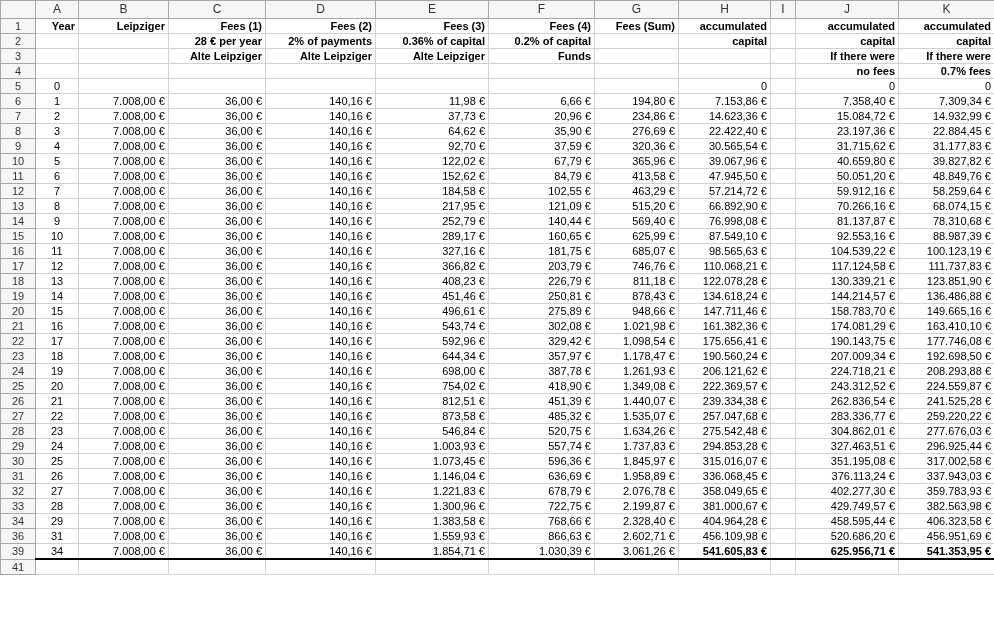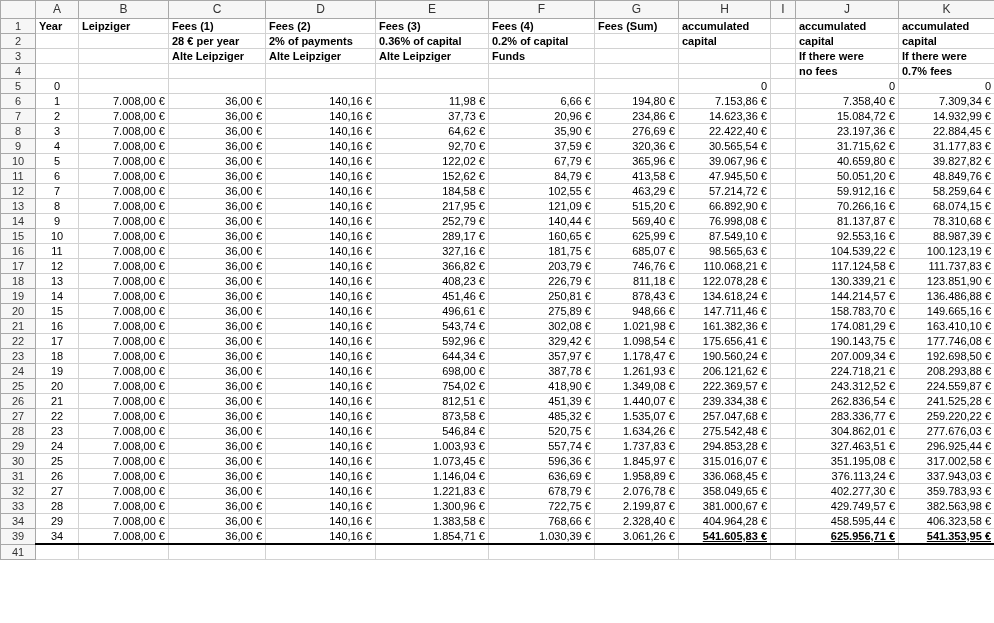--- a/index.html
+++ b/index.html
@@ -16,22 +16,22 @@
     font-weight:normal;color:#333;
   }
   th.colhdr{font-size:12px;text-align:center;line-height:17px;}
   th.rowhdr{font-size:11px;text-align:center;line-height:14px;}
   td{
     border:1px solid #d2d2d2;font-size:11px;color:#000;
     line-height:14px;padding:0 3px;
   }
   td.c{text-align:center;}
   td.r{text-align:right;}
-  td.hdr{font-weight:bold;text-align:left;}
-  td.b{font-weight:bold;text-decoration:underline;}
+  td.hdr{font-weight:bold;text-align:right;}
+  td.b{font-weight:bold;}
   td.tb{border-bottom:2px solid #000;}
 </style>
 </head>
 <body>
 
 <div class="viewport">
   <table>
     <colgroup>
       <col style="width:35px">
         <col style="width:43px">
@@ -533,20 +533,34 @@
           <td class="r">140,16 €</td>
           <td class="r">1.383,58 €</td>
           <td class="r">768,66 €</td>
           <td class="r">2.328,40 €</td>
           <td class="r">404.964,28 €</td>
           <td class="r"></td>
           <td class="r">458.595,44 €</td>
           <td class="r">406.323,58 €</td>
         </tr>
         <tr>
+          <th class="rowhdr">36</th>
+          <td class="c">31</td>
+          <td class="r">7.008,00 €</td>
+          <td class="r">36,00 €</td>
+          <td class="r">140,16 €</td>
+          <td class="r">1.559,93 €</td>
+          <td class="r">866,63 €</td>
+          <td class="r">2.602,71 €</td>
+          <td class="r">456.109,98 €</td>
+          <td class="r"></td>
+          <td class="r">520.686,20 €</td>
+          <td class="r">456.951,69 €</td>
+        </tr>
+        <tr>
           <th class="rowhdr">39</th>
           <td class="c tb">34</td>
           <td class="r tb">7.008,00 €</td>
           <td class="r tb">36,00 €</td>
           <td class="r tb">140,16 €</td>
           <td class="r tb">1.854,71 €</td>
           <td class="r tb">1.030,39 €</td>
           <td class="r tb">3.061,26 €</td>
           <td class="r tb b">541.605,83 €</td>
           <td class="r tb"></td>

